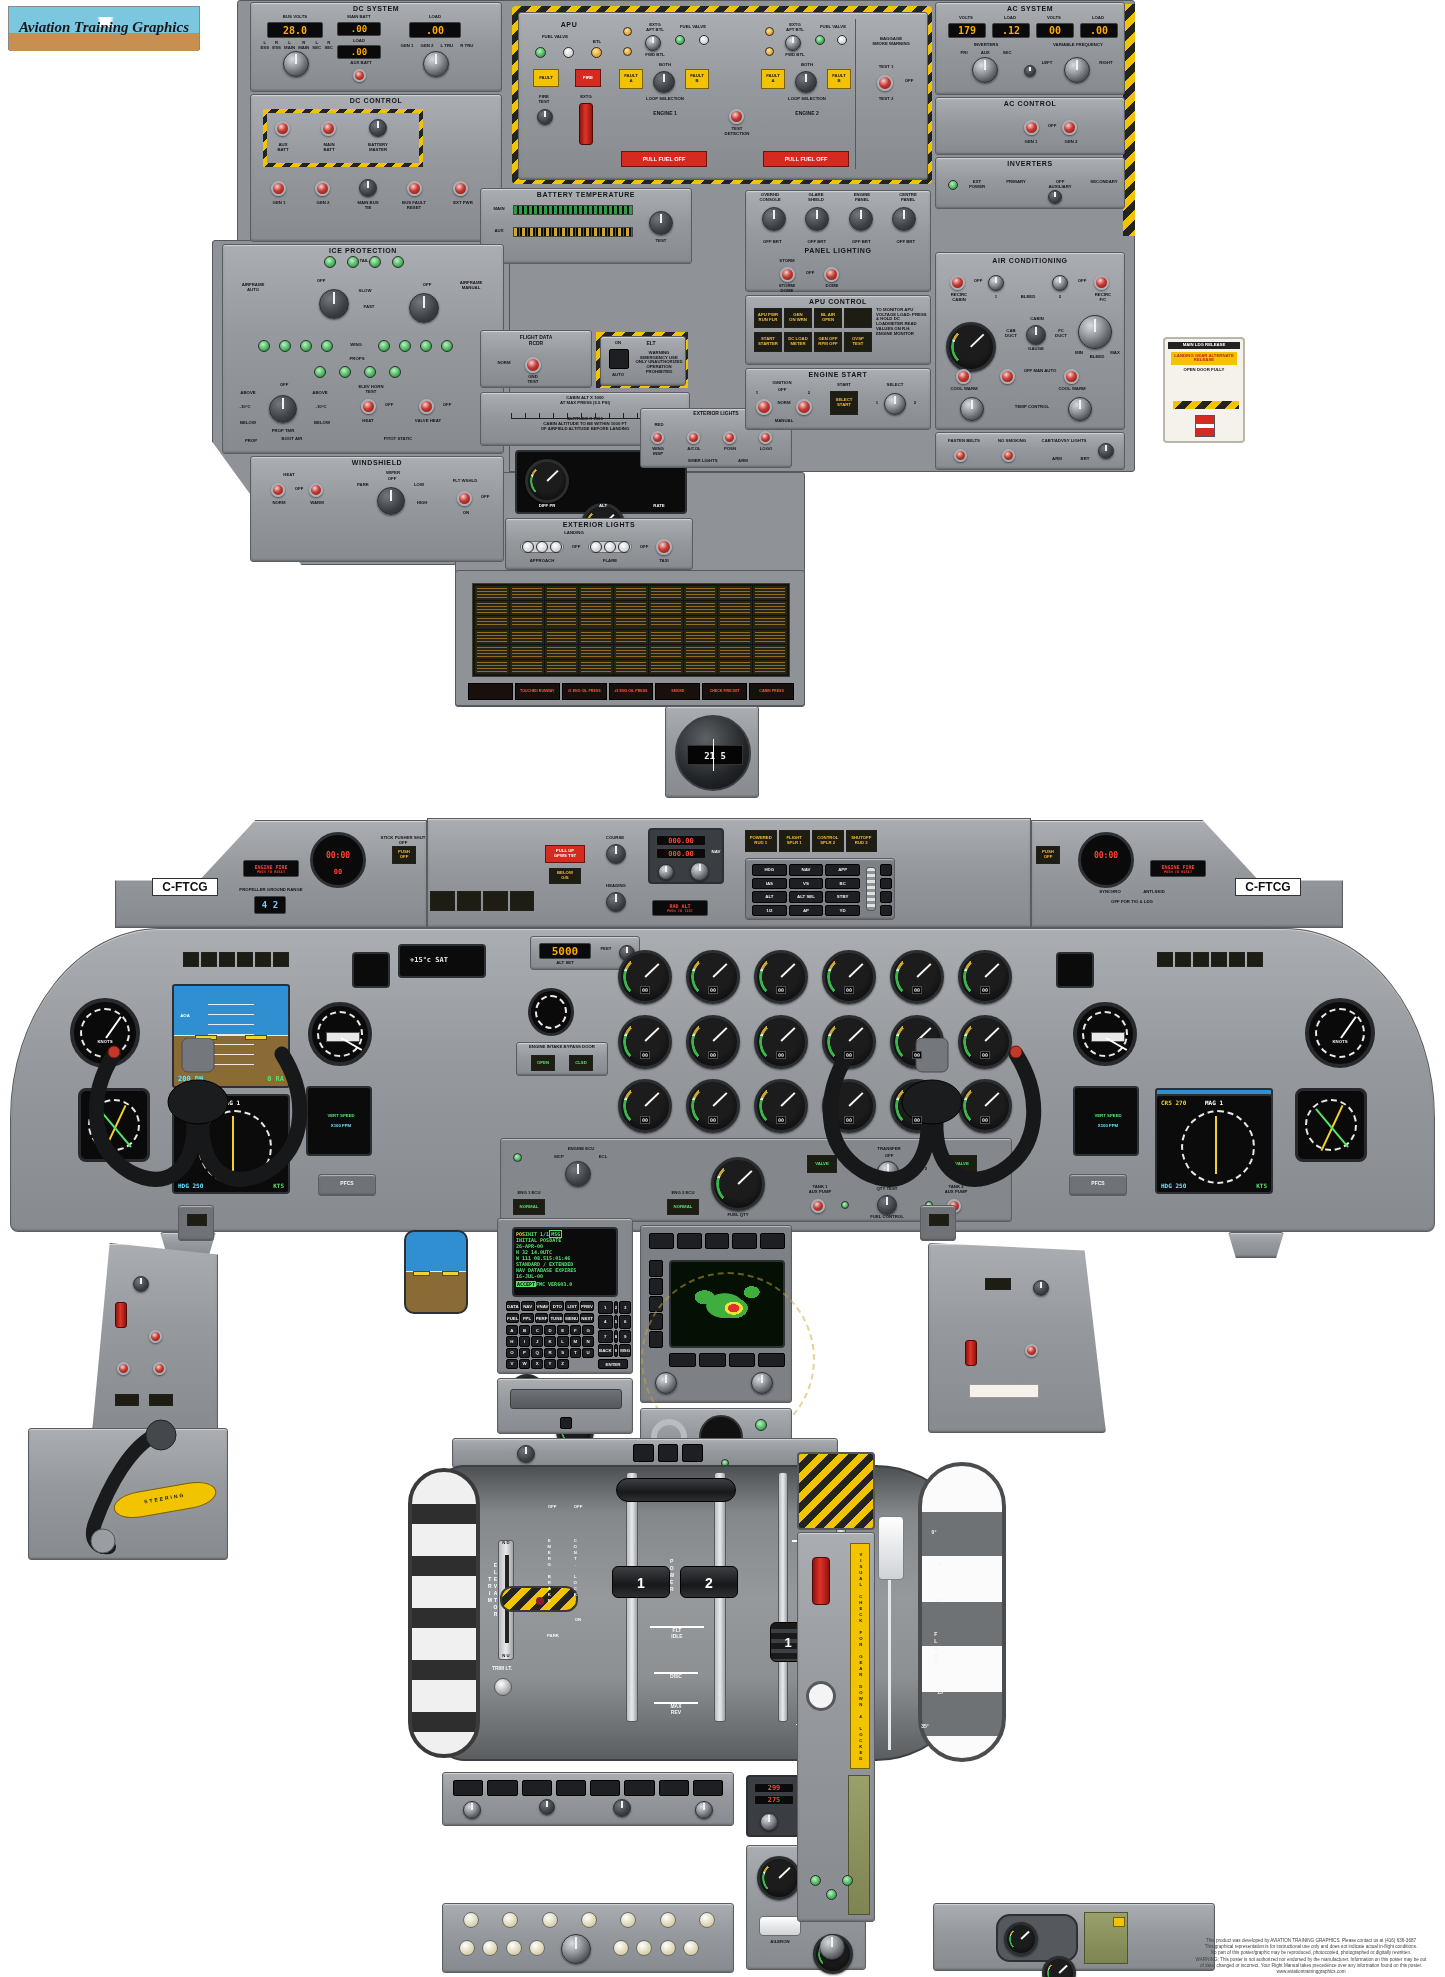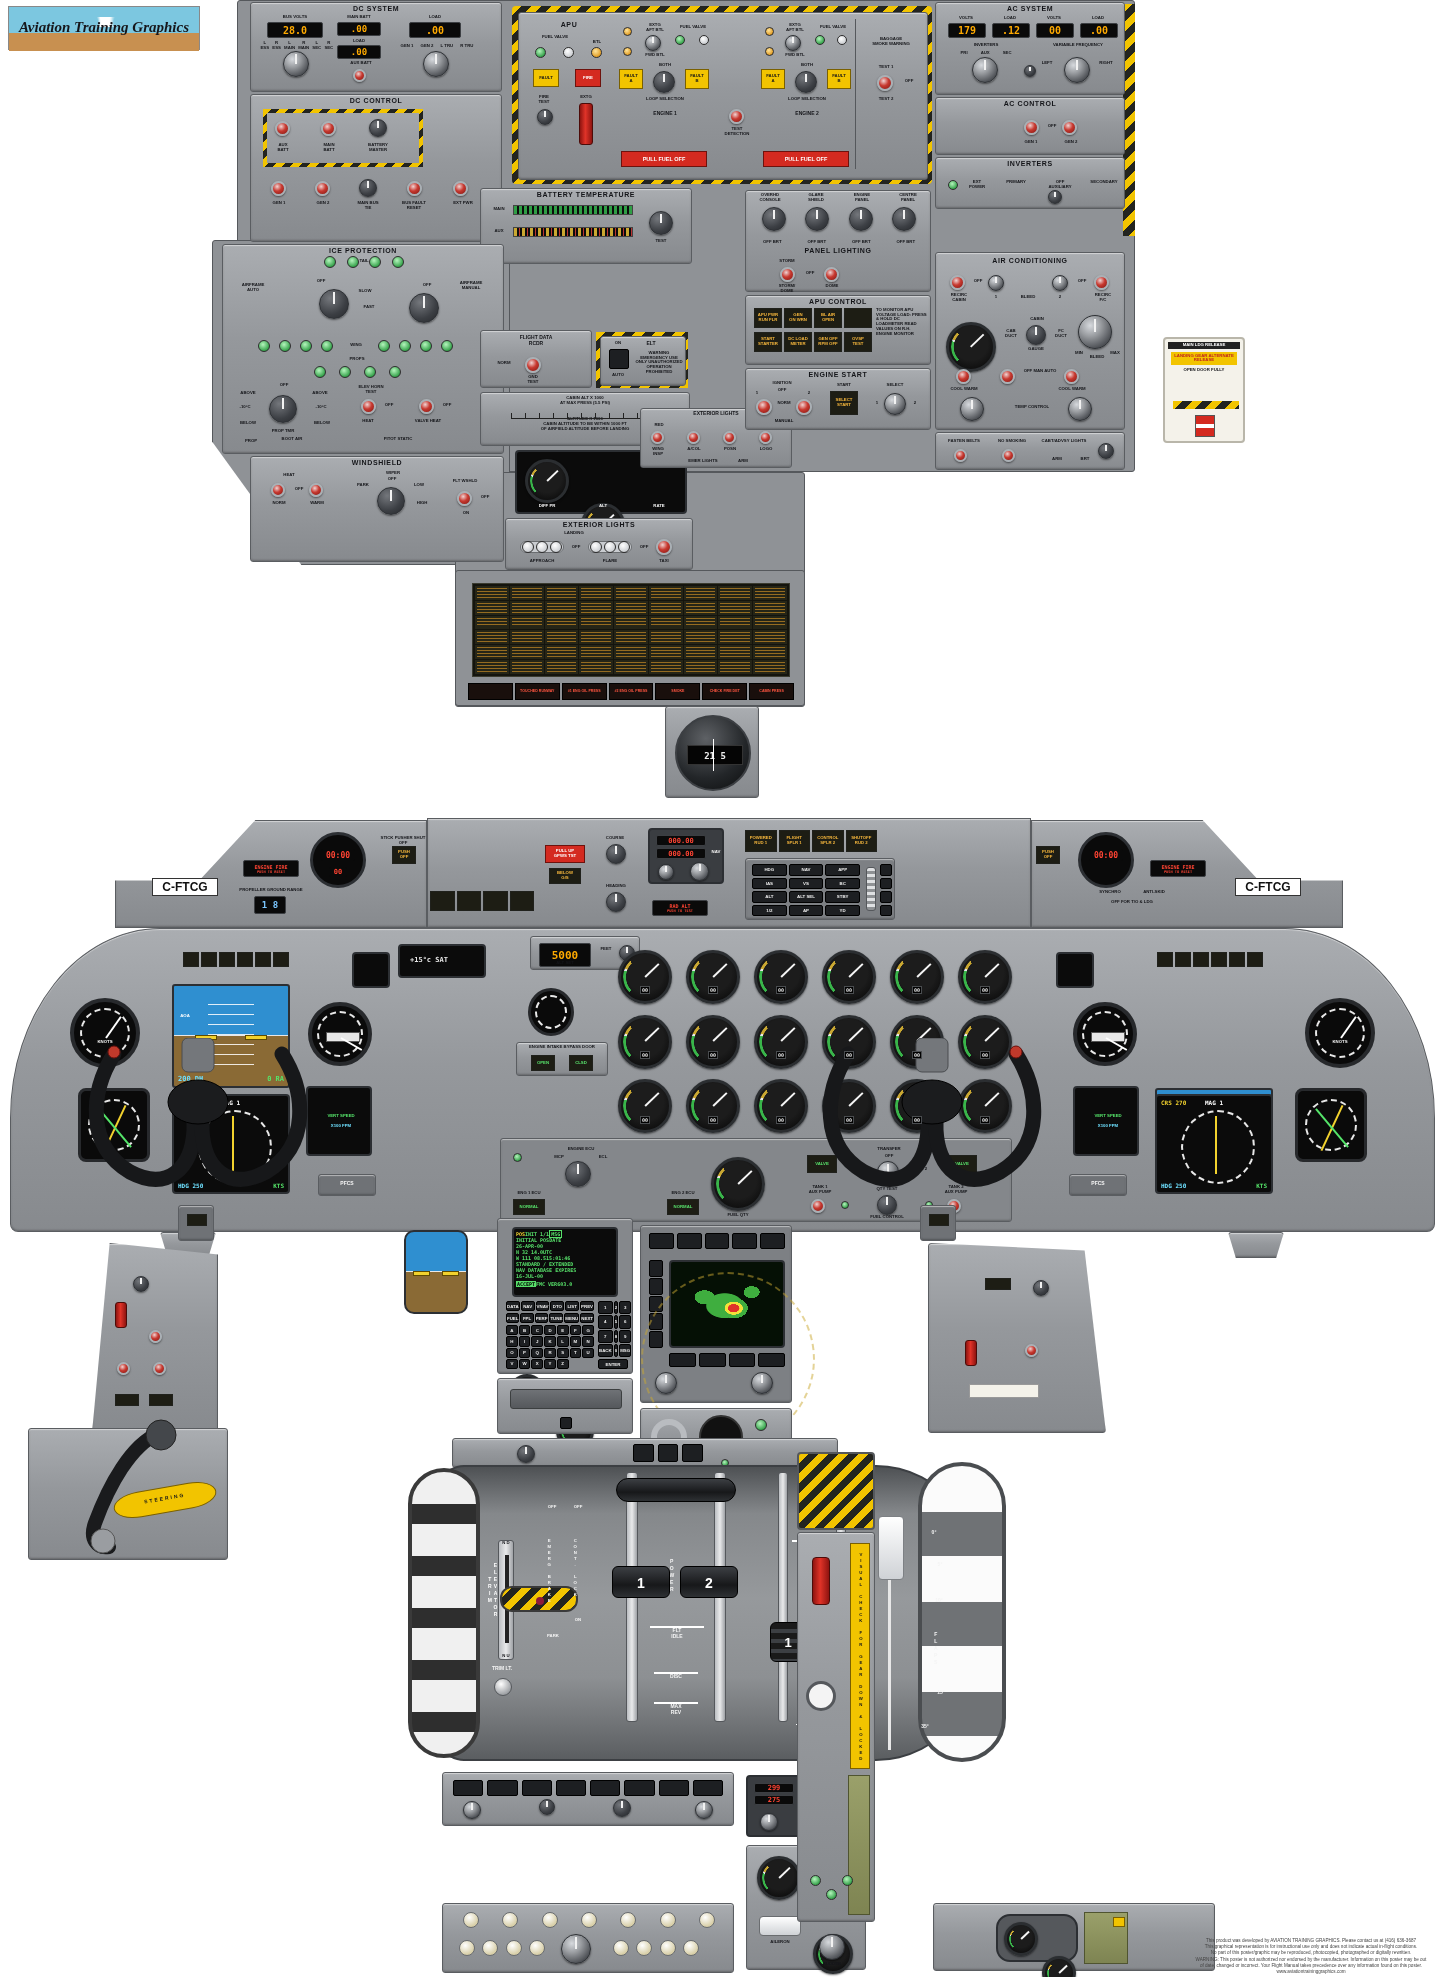--- a/index.html
+++ b/index.html
@@ -616,21 +616,21 @@
   <div class="p panel" style="left:1031px;top:820px;width:312px;height:108px;clip-path:polygon(0 0,55% 0,73% 56%,100% 56%,100% 100%,0 100%);border-radius:0;"></div>
 
   <div class="p" style="left:152px;top:878px;width:66px;height:18px;background:#fff;border:1px solid #333;color:#111;font:bold 12px 'Liberation Sans',sans-serif;text-align:center;line-height:17px;">C-FTCG</div>
   <div class="p" style="left:1235px;top:878px;width:66px;height:18px;background:#fff;border:1px solid #333;color:#111;font:bold 12px 'Liberation Sans',sans-serif;text-align:center;line-height:17px;">C-FTCG</div>
 
   <div class="p disp" style="left:243px;top:860px;width:56px;height:17px;flex-direction:column;font-size:5px;">
     <span class="dred">ENGINE FIRE</span>
     <span class="dred" style="font-size:3.6px;">PUSH TO RESET</span>
   </div>
   <div class="p t t4" style="left:238px;top:888px;width:66px;">PROPELLER GROUND RANGE</div>
-  <div class="p disp" style="left:254px;top:896px;width:32px;height:18px;font-size:9px;color:#7cc7ff;">1 8</div>
+  <div class="p disp" style="left:254px;top:896px;width:32px;height:18px;font-size:9px;color:#7cc7ff;">4 2</div>
   <div class="p" style="left:310px;top:832px;width:56px;height:56px;border-radius:50%;background:#0a0a0a;border:3px solid #2c2f33;">
     <div class="p disp dred" style="left:8px;top:14px;width:34px;height:12px;font-size:8px;border:none;">00:00</div>
     <div class="p disp dred" style="left:16px;top:32px;width:18px;height:10px;font-size:7px;border:none;">00</div>
   </div>
   <div class="p t t4" style="left:380px;top:836px;width:46px;">STICK PUSHER SHUT OFF</div>
   <div class="p sq" style="left:392px;top:846px;width:24px;height:18px;">PUSH
 OFF</div>
   <div class="p fx" style="left:430px;top:892px;width:104px;height:18px;gap:2px;">
       <span class="sq smsq" style="flex: 1 1 0%; height: 100%;"></span>
       <span class="sq smsq" style="flex: 1 1 0%; height: 100%;"></span>
@@ -798,21 +798,21 @@
   </div>
   <div class="p blk" style="left:1073px;top:1086px;width:66px;height:70px;">
     <div class="p t t4" style="left:8px;top:26px;width:50px;color:#55e56a;">VERT SPEED</div>
     <div class="p t t4" style="left:8px;top:36px;width:50px;color:#6ee0ff;">X100 FPM</div>
   </div>
   <div class="p panel" style="left:1069px;top:1174px;width:58px;height:22px;background:#6f7276;">
     <div class="t t5 w" style="padding-top:6px;">PFCS</div>
   </div>
 
   <div class="p panel" style="left:530px;top:936px;width:110px;height:34px;">
-    <div class="p disp" style="left:8px;top:6px;width:52px;height:24px;font-size:11px;">5000</div>
+    <div class="p disp" style="left:8px;top:6px;width:52px;height:16px;font-size:11px;">5000</div>
     <div class="p t t4" style="left:64px;top:10px;width:22px;">FEET</div>
     <div class="p t t4" style="left:10px;top:24px;width:48px;">ALT SET</div>
     <div class="p knob dark" style="left:88px;top:8px;width:16px;height:16px;"></div>
   </div>
   <div class="p blk" style="left:398px;top:944px;width:88px;height:34px;">
     <div class="p" style="left:10px;top:10px;color:#e8e8e8;font:bold 7px 'DejaVu Sans Mono',monospace;">+15°c SAT</div>
   </div>
 
   <div class="p" style="left:618px;top:950px;width:400px;height:186px;display:grid;grid-template-columns:repeat(6,1fr);gap:8px;">
       <span class="gauge gg" style="width: 48px; height: 48px;">

